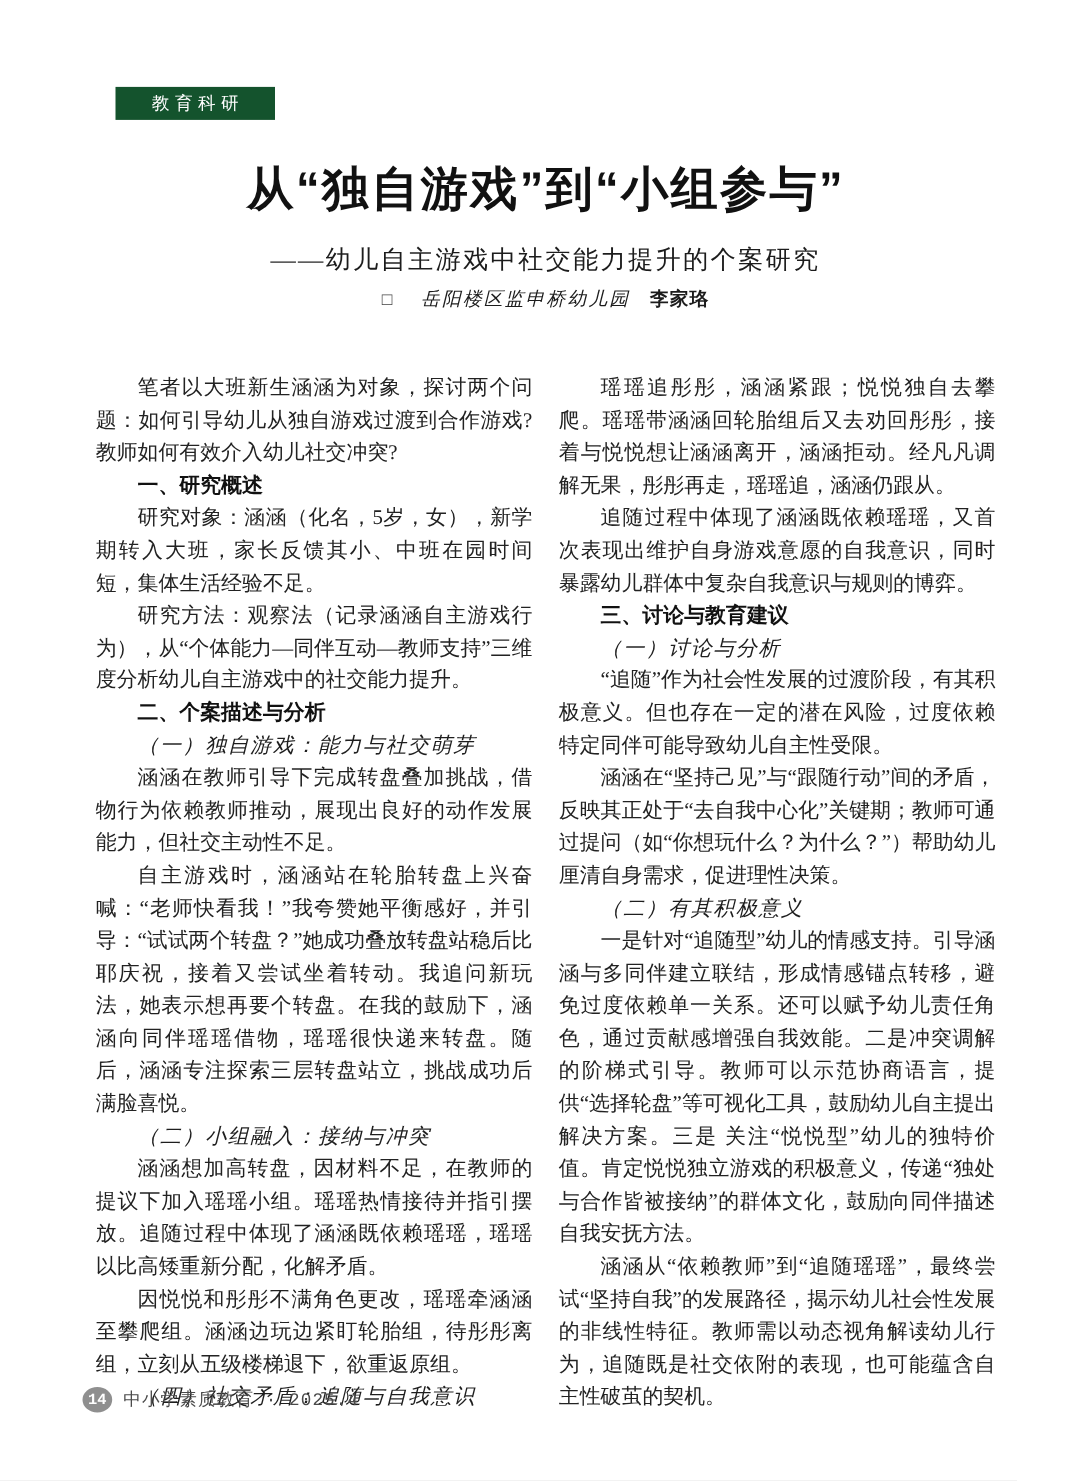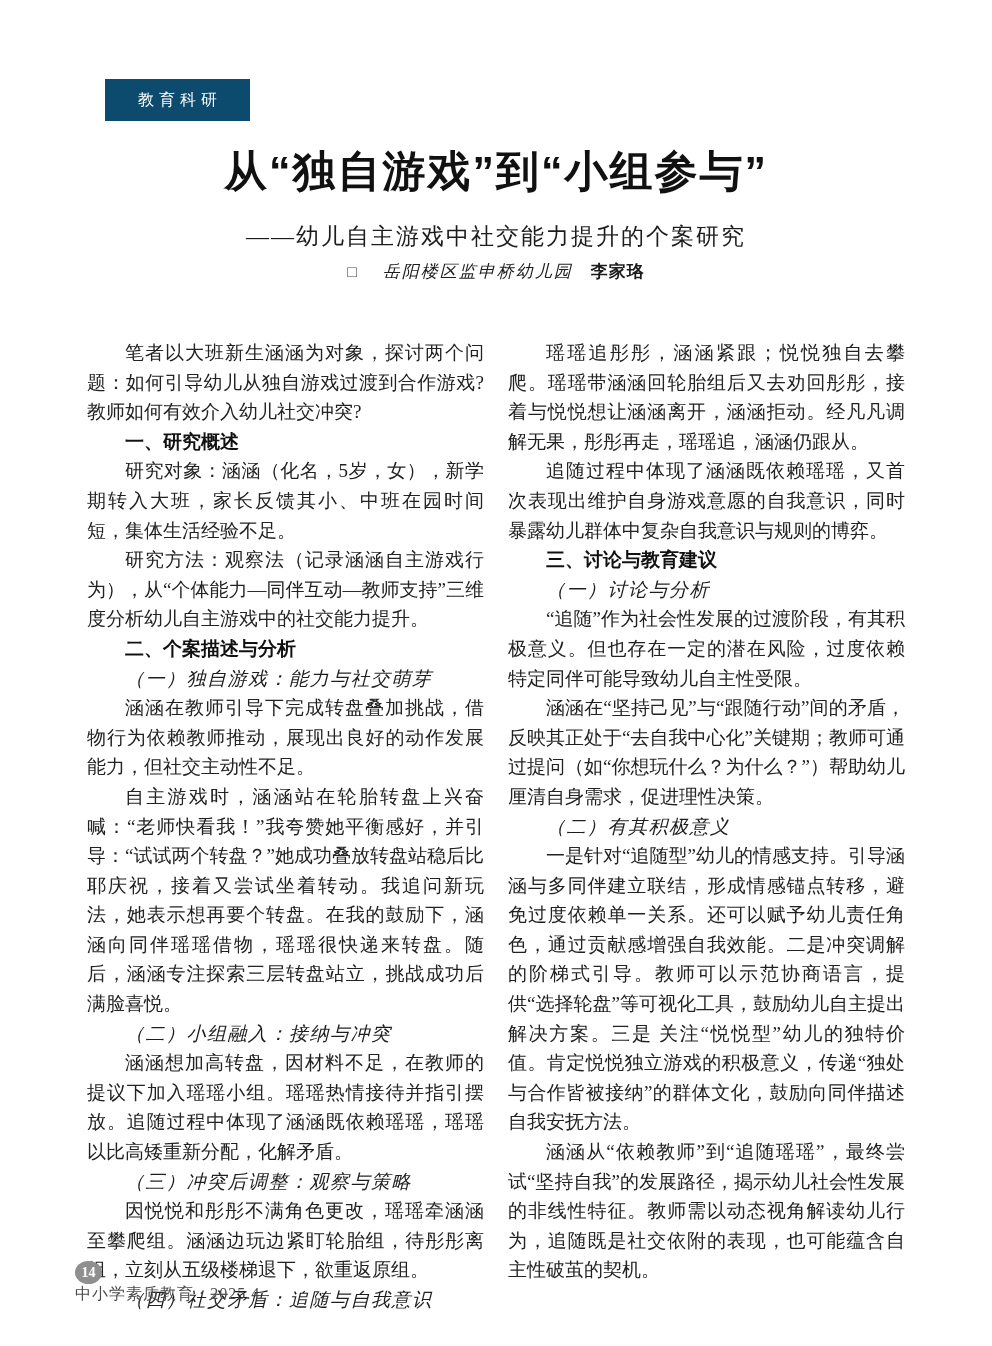--- a/index.html
+++ b/index.html
@@ -12,22 +12,22 @@
     margin: 0 auto;
     font-family: "Liberation Serif", "DejaVu Serif", serif;
     color: #222222;
     overflow: hidden;
   }
   .badge {
     position: absolute;
     left: 105px;
     top: 79px;
     width: 145px;
-    height: 42px;
-    background: #0c4a6e;
+    height: 30px;
+    background: #14532d;
     color: #ffffff;
     font-family: "Liberation Sans", "DejaVu Sans", sans-serif;
     font-size: 16px;
     letter-spacing: 5px;
     display: flex;
     align-items: center;
     justify-content: center;
     padding-left: 5px;
   }
   .title {
@@ -101,23 +101,22 @@
   .col .h2 {
     font-style: italic;
     letter-spacing: 1.5px;
     color: #1e1e1e;
   }
   .footer {
     position: absolute;
     left: 75px;
     top: 1261px;
     display: flex;
-    align-items: flex-start;
-    font-family: Liberation Serif, serif;
-    flex-direction: column;
+    align-items: center;
+    font-family: Liberation Mono, monospace;
   }
   .pagenum {
     width: 27px;
     height: 23px;
     background: #8f8f8f;
     border-radius: 50%;
     color: #ffffff;
     font-size: 14px;
     font-weight: bold;
     display: flex;
@@ -151,21 +150,20 @@
       <p class="body">笔者以大班新生涵涵为对象，探讨两个问题：如何引导幼儿从独自游戏过渡到合作游戏?教师如何有效介入幼儿社交冲突?</p>
       <p class="h1">一、研究概述</p>
       <p class="body">研究对象：涵涵（化名，5岁，女），新学期转入大班，家长反馈其小、中班在园时间短，集体生活经验不足。</p>
       <p class="body">研究方法：观察法（记录涵涵自主游戏行为），从“个体能力—同伴互动—教师支持”三维度分析幼儿自主游戏中的社交能力提升。</p>
       <p class="h1">二、个案描述与分析</p>
       <p class="h2">（一）独自游戏：能力与社交萌芽</p>
       <p class="body">涵涵在教师引导下完成转盘叠加挑战，借物行为依赖教师推动，展现出良好的动作发展能力，但社交主动性不足。</p>
       <p class="body">自主游戏时，涵涵站在轮胎转盘上兴奋喊：“老师快看我！”我夸赞她平衡感好，并引导：“试试两个转盘？”她成功叠放转盘站稳后比耶庆祝，接着又尝试坐着转动。我追问新玩法，她表示想再要个转盘。在我的鼓励下，涵涵向同伴瑶瑶借物，瑶瑶很快递来转盘。随后，涵涵专注探索三层转盘站立，挑战成功后满脸喜悦。</p>
       <p class="h2">（二）小组融入：接纳与冲突</p>
       <p class="body">涵涵想加高转盘，因材料不足，在教师的提议下加入瑶瑶小组。瑶瑶热情接待并指引摆放。追随过程中体现了涵涵既依赖瑶瑶，瑶瑶以比高矮重新分配，化解矛盾。</p>
-      <p class="h2">（三）冲突后调整：观察与策略</p>
       <p class="body">因悦悦和彤彤不满角色更改，瑶瑶牵涵涵至攀爬组。涵涵边玩边紧盯轮胎组，待彤彤离组，立刻从五级楼梯退下，欲重返原组。</p>
       <p class="h2">（四）社交矛盾：追随与自我意识</p>
     </div>
     <div class="col">
       <p class="body">瑶瑶追彤彤，涵涵紧跟；悦悦独自去攀爬。瑶瑶带涵涵回轮胎组后又去劝回彤彤，接着与悦悦想让涵涵离开，涵涵拒动。经凡凡调解无果，彤彤再走，瑶瑶追，涵涵仍跟从。</p>
       <p class="body">追随过程中体现了涵涵既依赖瑶瑶，又首次表现出维护自身游戏意愿的自我意识，同时暴露幼儿群体中复杂自我意识与规则的博弈。</p>
       <p class="h1">三、讨论与教育建议</p>
       <p class="h2">（一）讨论与分析</p>
       <p class="body">“追随”作为社会性发展的过渡阶段，有其积极意义。但也存在一定的潜在风险，过度依赖特定同伴可能导致幼儿自主性受限。</p>
       <p class="body">涵涵在“坚持己见”与“跟随行动”间的矛盾，反映其正处于“去自我中心化”关键期；教师可通过提问（如“你想玩什么？为什么？”）帮助幼儿厘清自身需求，促进理性决策。</p>

